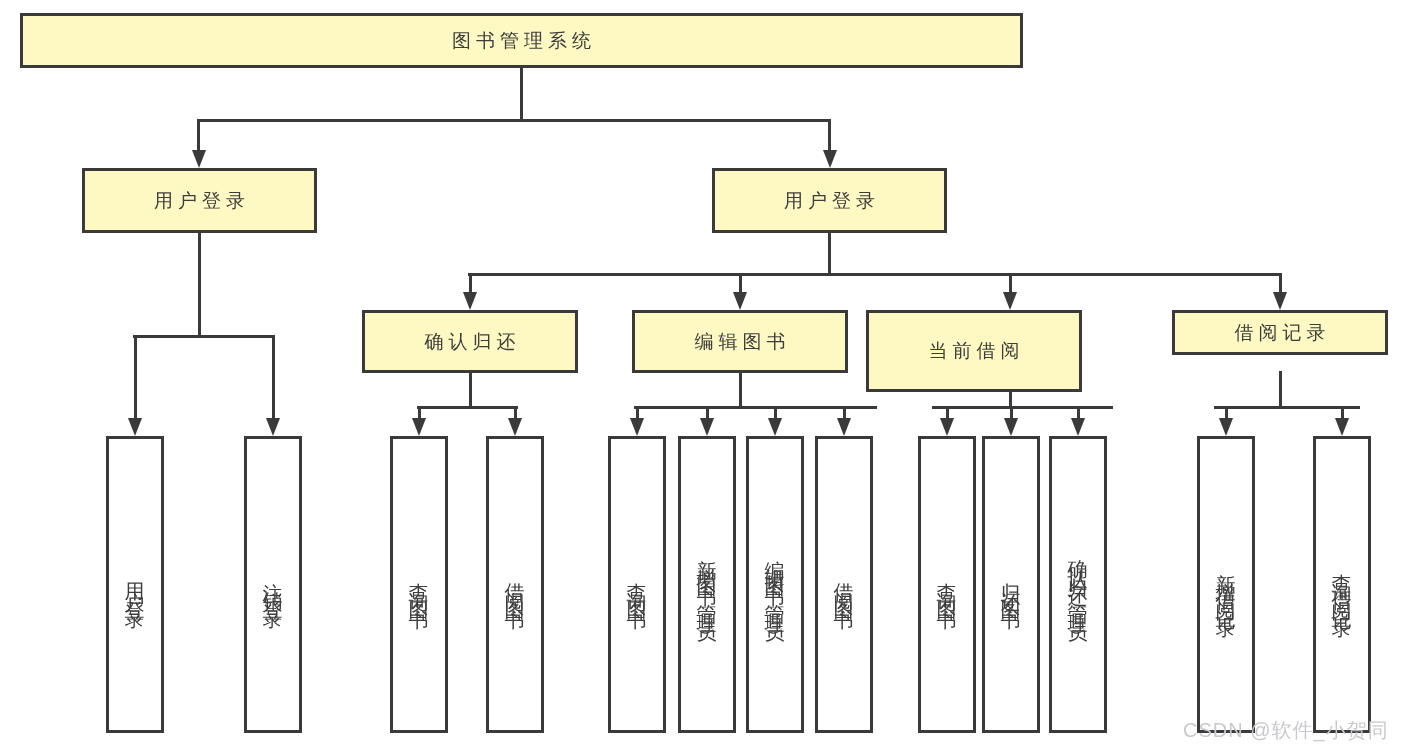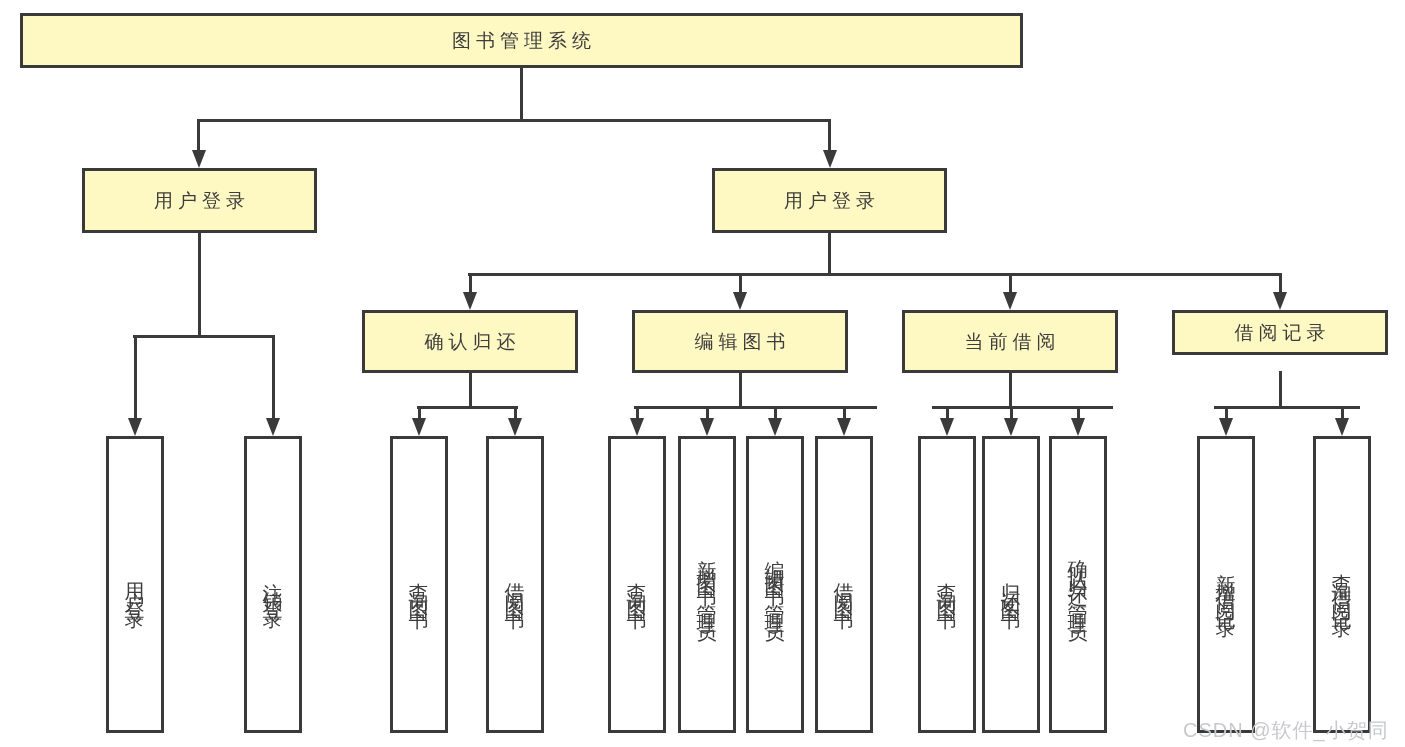--- a/index.html
+++ b/index.html
@@ -102,21 +102,21 @@
   <div class="box" style="left:20px;top:13px;width:1003px;height:55px">图书管理系统</div>
 
   <div class="box" style="left:82px;top:168px;width:235px;height:65px">用户登录</div>
 
   <div class="box" style="left:712px;top:168px;width:235px;height:65px">用户登录</div>
 
   <div class="box" style="left:362px;top:310px;width:216px;height:63px">确认归还</div>
 
   <div class="box" style="left:632px;top:310px;width:216px;height:63px">编辑图书</div>
 
-  <div class="box" style="left:902px;top:310px;width:216px;height:63px">当前借阅</div>
+  <div class="box" style="left:866px;top:310px;width:216px;height:82px">当前借阅</div>
 
   <div class="box" style="left:1172px;top:310px;width:216px;height:45px">借阅记录</div>
 
   <div class="vbox" style="left:106px">
     <span class="vlabel">用户登录</span>
   </div>
   <div class="vbox" style="left:244px">
     <span class="vlabel">注销登录</span>
   </div>
 

